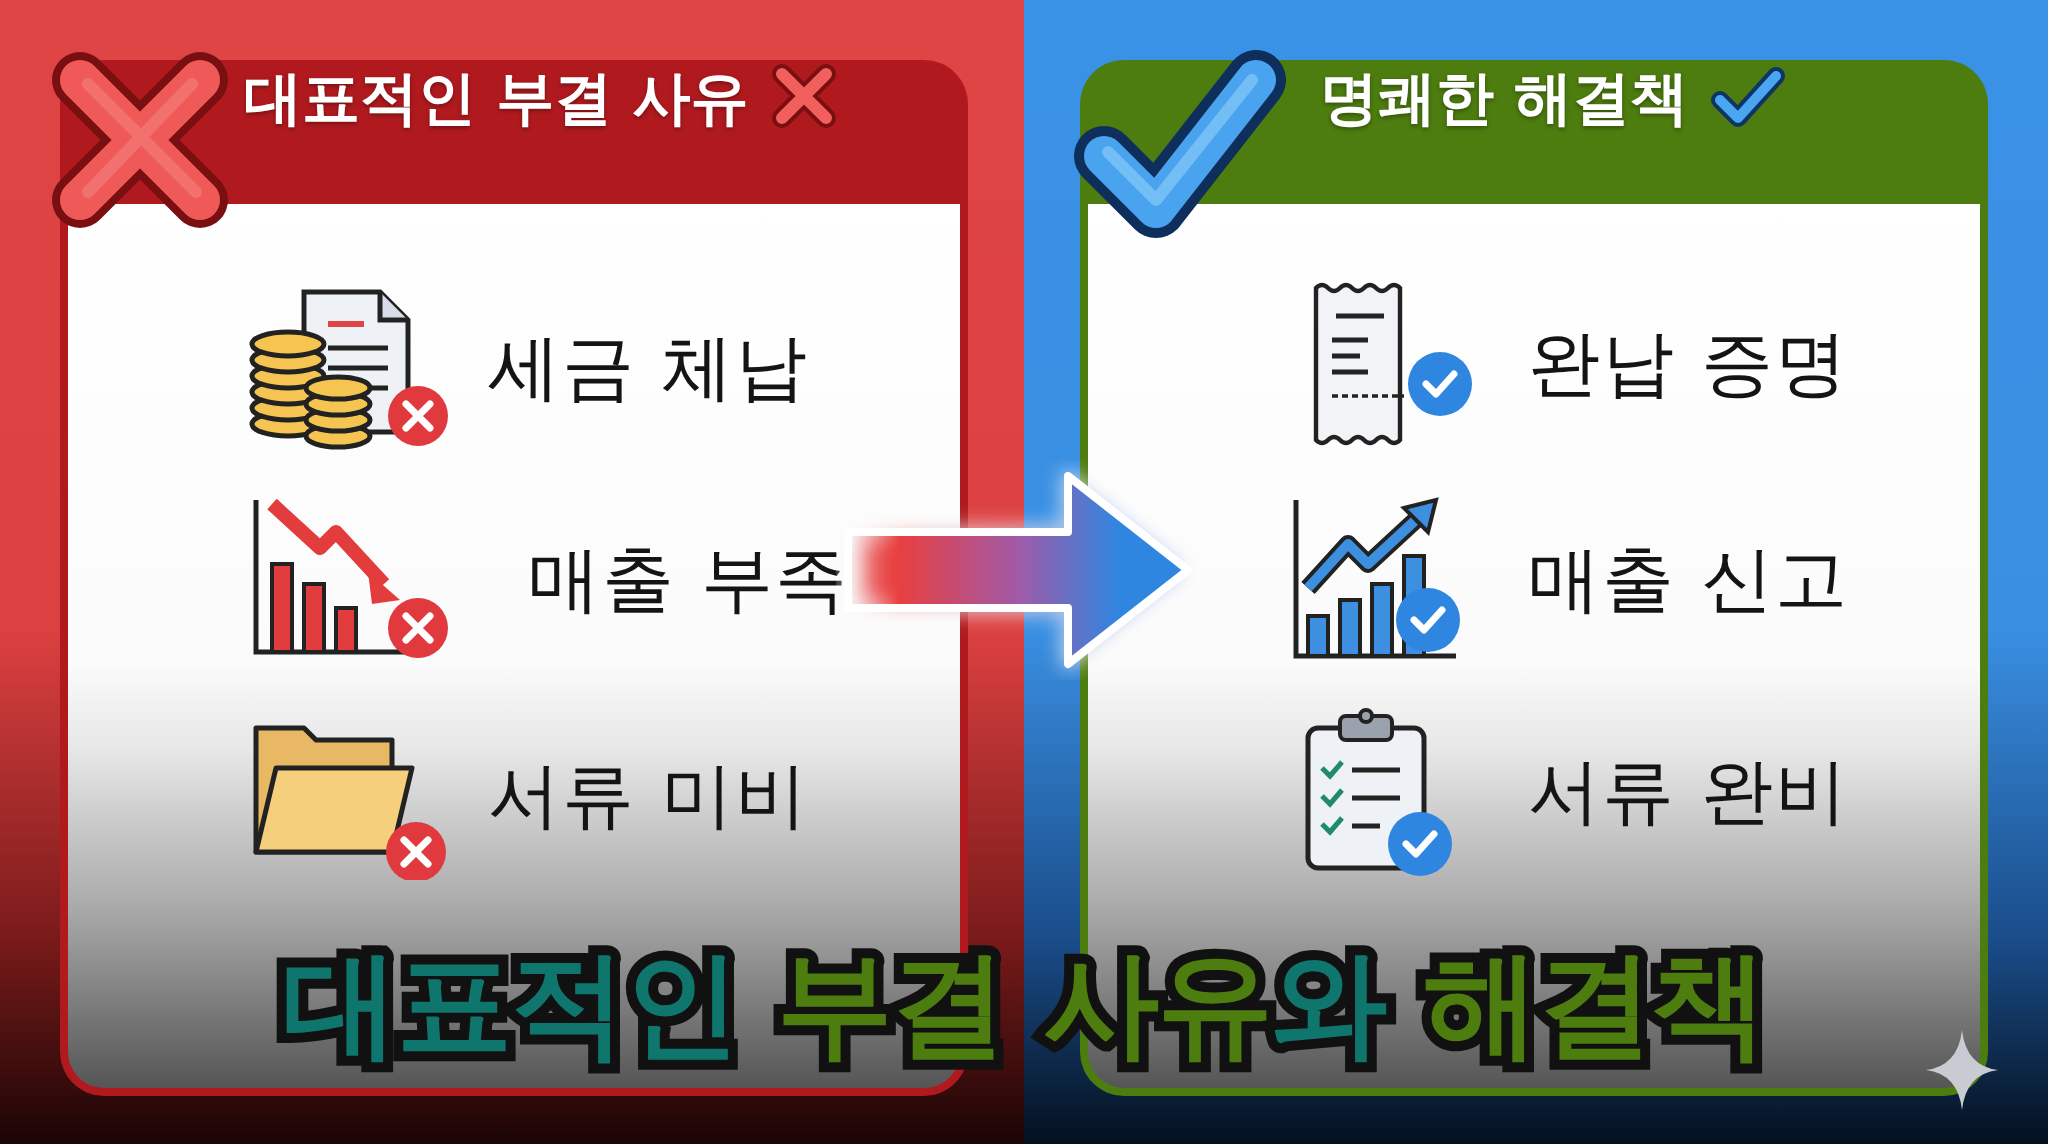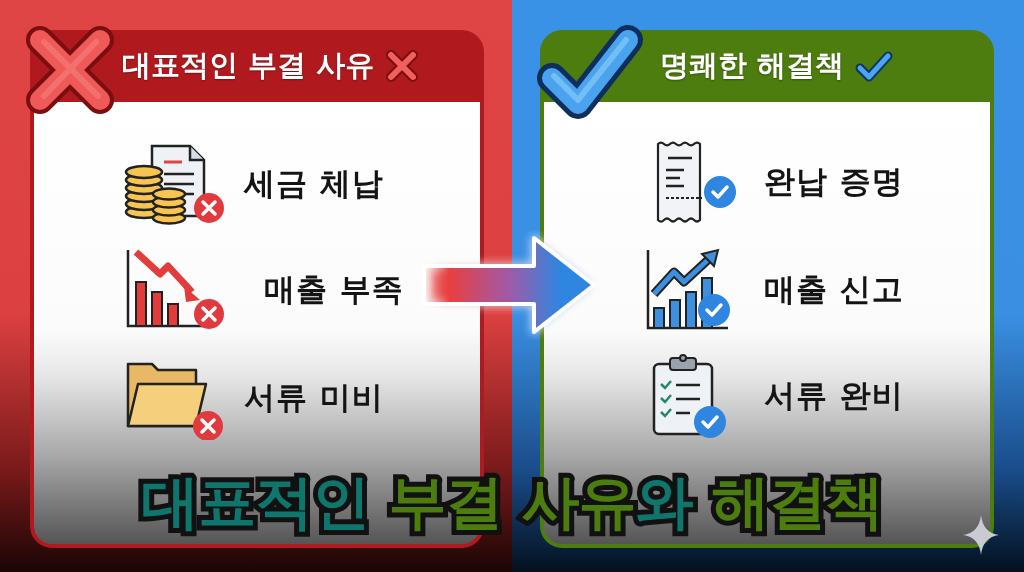--- a/index.html
+++ b/index.html
@@ -7,30 +7,30 @@
   body { position: relative; font-family: "DejaVu Sans", sans-serif; background: #000; }
 
   .half { position: absolute; top: 0; height: 572px; width: 512px; }
   .half.left { left: 0; background: linear-gradient(180deg, #e04545 0%, #dc4040 55%, #7a1a1a 82%, #1a0505 100%); }
   .half.right { left: 512px; background: linear-gradient(180deg, #3a92e6 0%, #3a8fe2 55%, #1a4d8a 82%, #04101e 100%); }
 
   .panel { position: absolute; top: 30px; height: 518px; border-radius: 22px; overflow: hidden; }
   .panel.left { left: 30px; width: 454px; background: #b01a1f; }
   .panel.right { left: 540px; width: 454px; background: #4d7c0f; }
 
-  .panel-header { position: absolute; left: 0; top: 0; width: 100%; height: 72px; display: flex; align-items: center; }
+  .panel-header { position: absolute; left: 0; top: 0; width: 100%; height: 72px; display: flex; align-items: flex-start; }
   .panel-title { color: #fff; font-weight: bold; font-size: 29px; letter-spacing: 0px; text-shadow: 0 1px 2px rgba(0,0,0,0.35); }
   .panel.left .panel-title { margin-left: 92px; }
   .panel.right .panel-title { margin-left: 120px; }
 
   .panel-body { position: absolute; left: 4px; right: 4px; top: 72px; bottom: 4px; border-radius: 0 0 18px 18px;
     background: linear-gradient(180deg, #ffffff 0%, #fbfbfb 52%, #e6e6e6 62%, #a8a8a8 80%, #555 100%); }
 
   .item { position: absolute; display: flex; align-items: center; }
-  .item-label { font-weight: bold; font-size: 31px; color: #141414; letter-spacing: 1px; }
+  .item-label { font-weight: normal; font-size: 36px; color: #141414; letter-spacing: 1px; }
   .icon-wrap { position: relative; width: 104px; height: 84px; margin-right: 16px; }
   .icon-wrap svg { position: absolute; left: 0; top: 0; }
 
   .big-mark { position: absolute; z-index: 5; }
 
   .arrow { position: absolute; left: 418px; top: 230px; z-index: 6; }
 
   .caption { position: absolute; left: 0; width: 1024px; top: 464px; text-align: center; z-index: 8;
     font-weight: bold; font-size: 58px; letter-spacing: -1px; }
   .caption span { paint-order: stroke fill; -webkit-text-stroke: 10px #111; }

